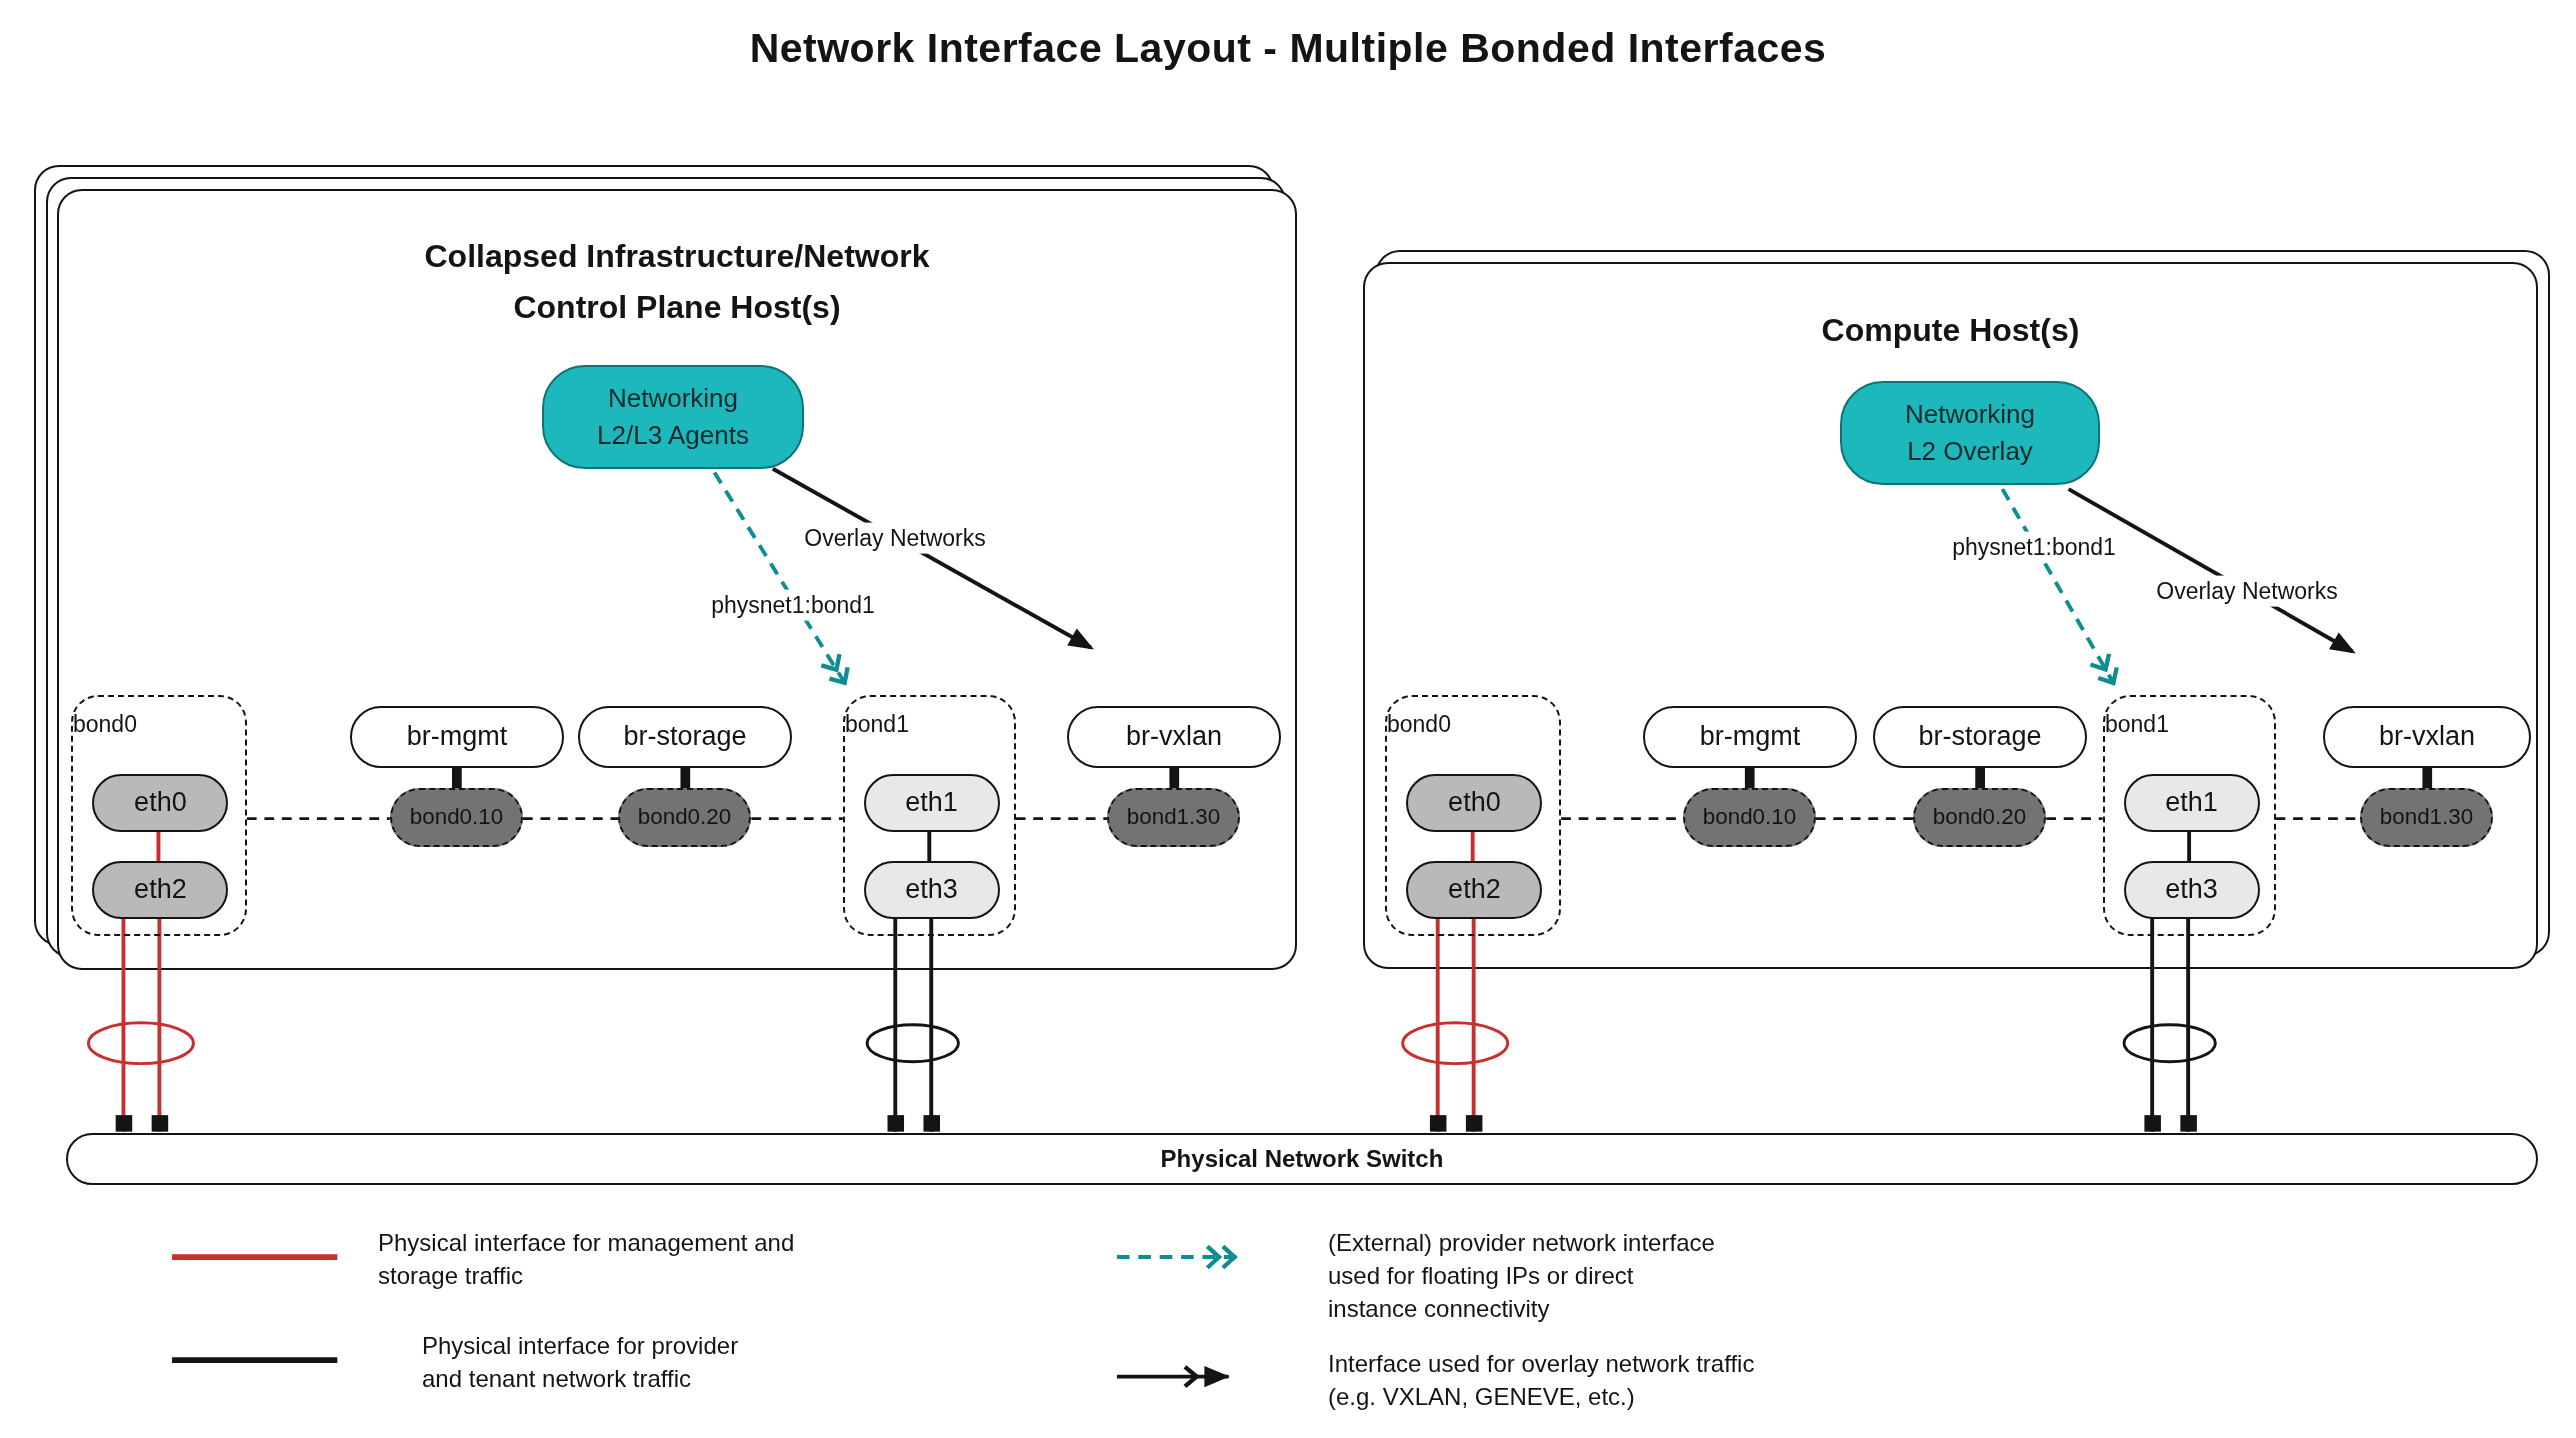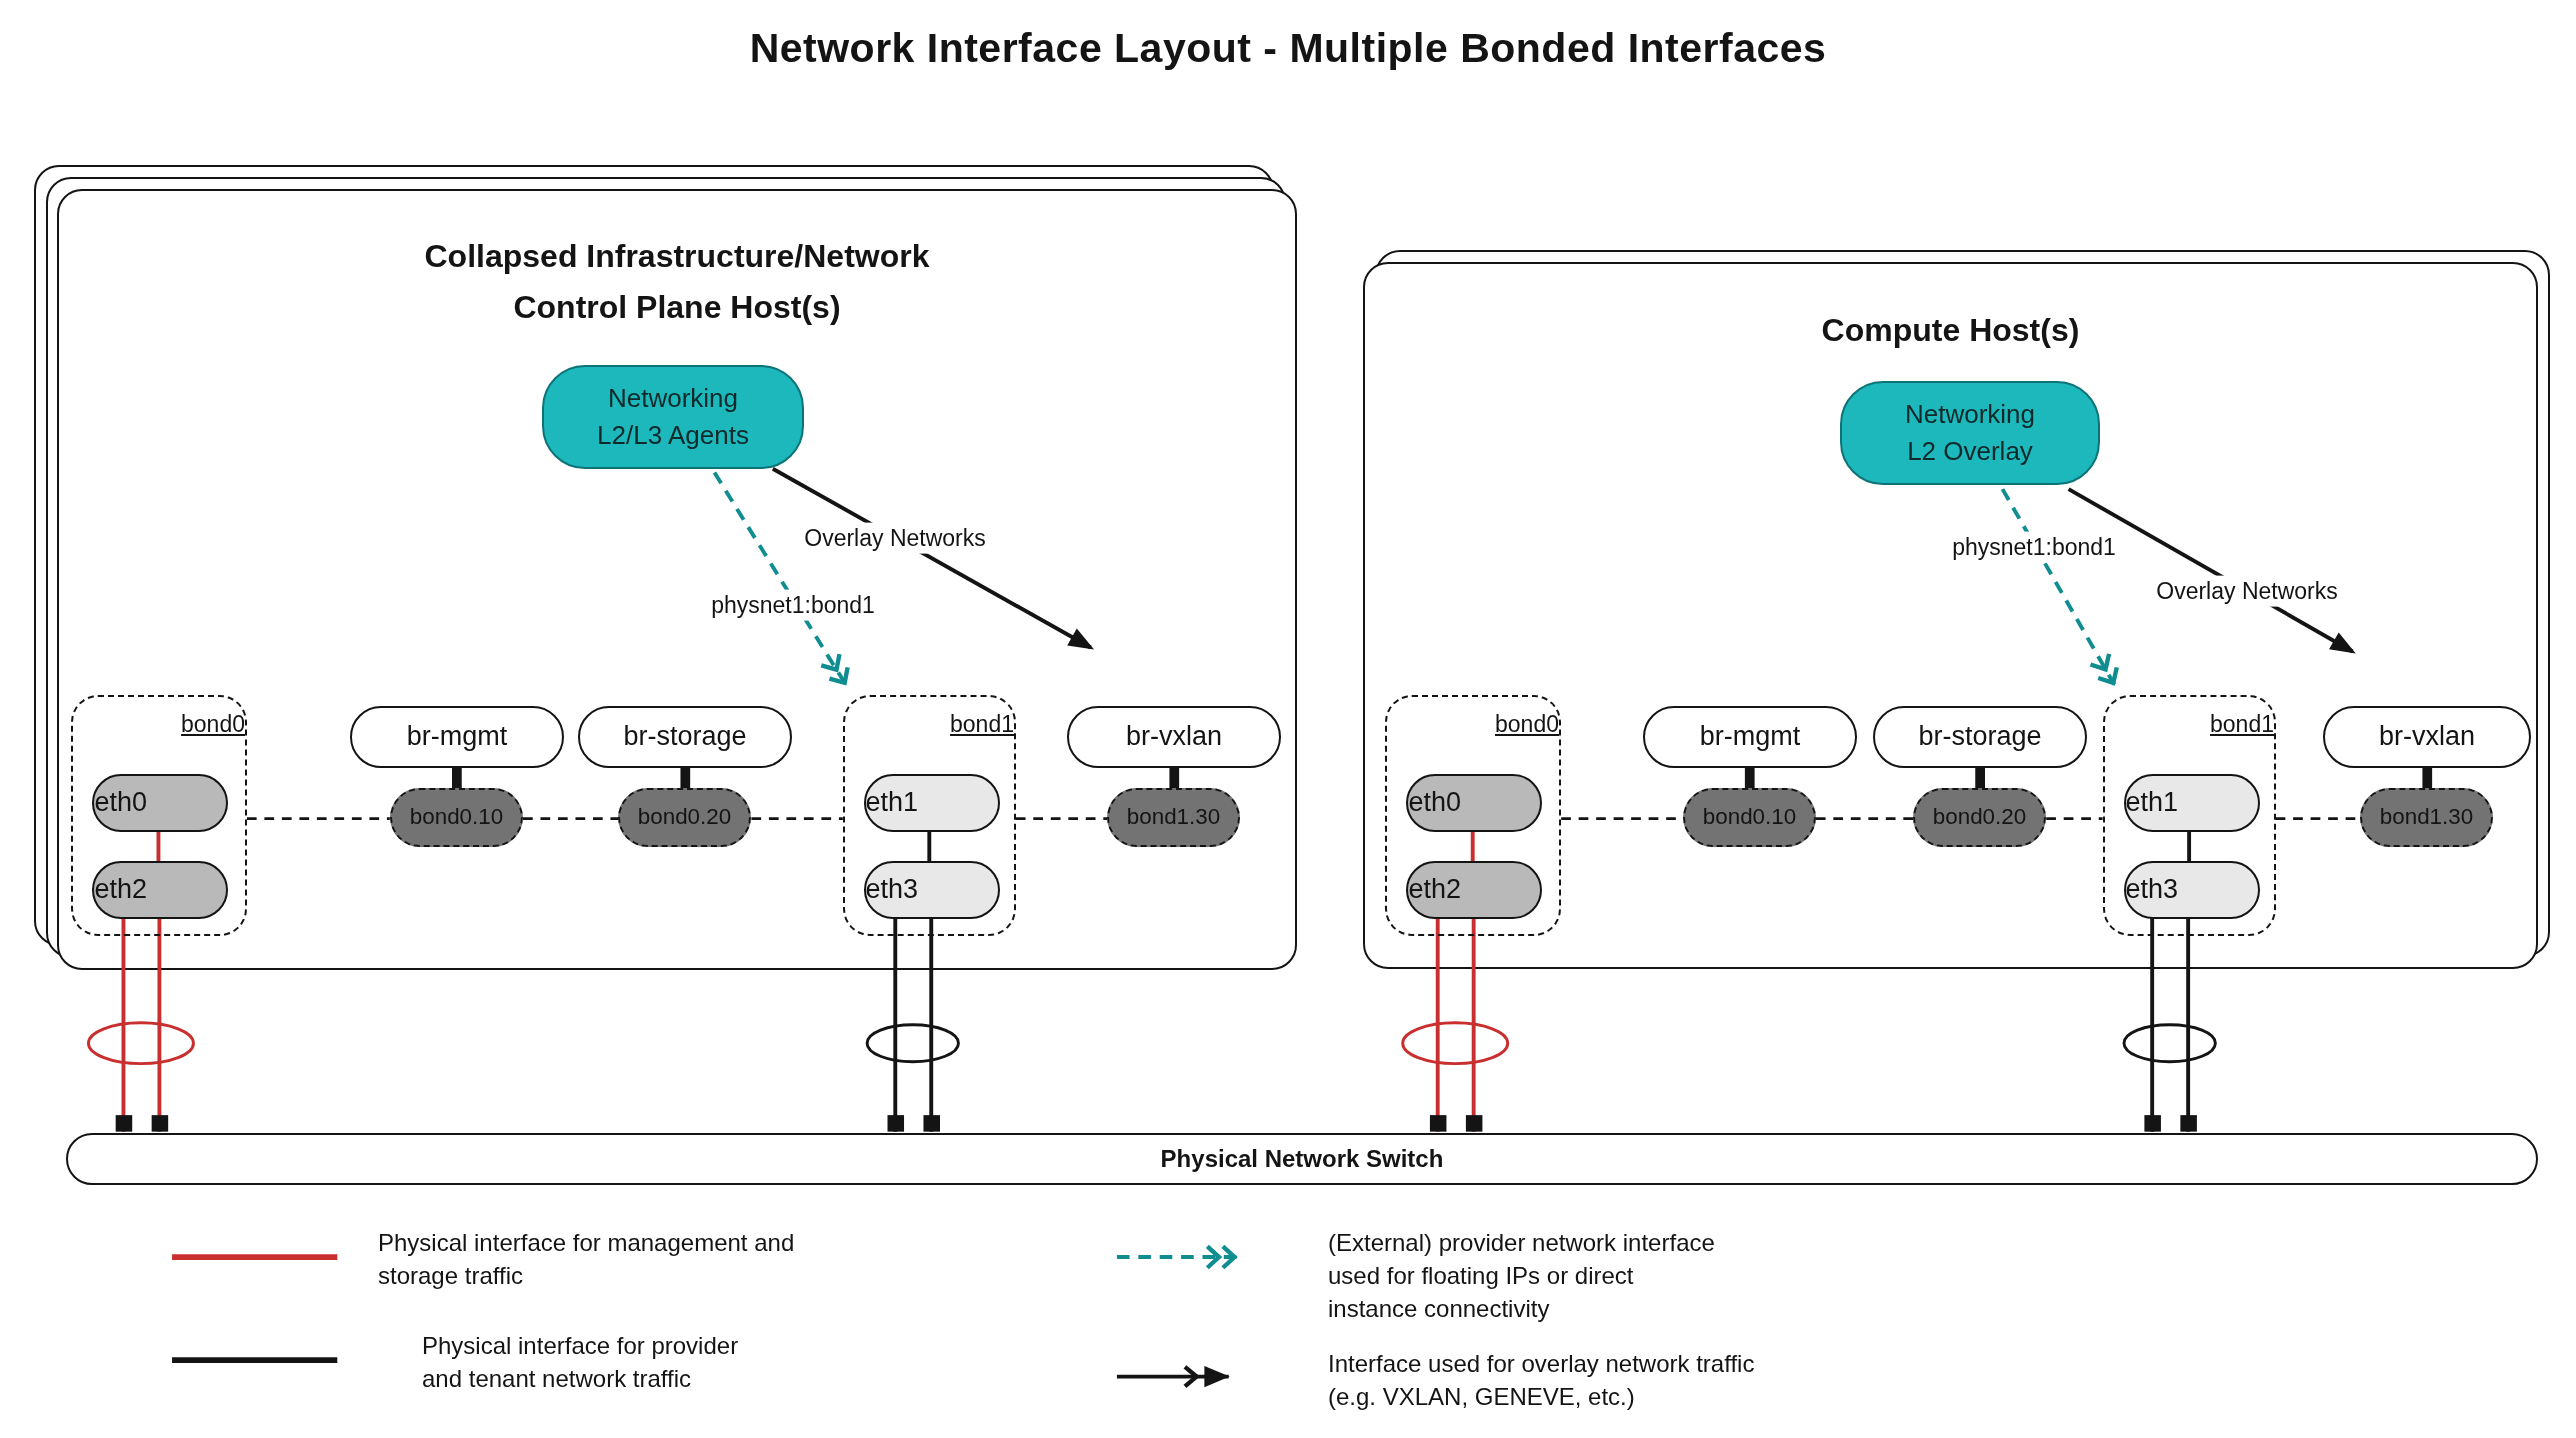--- a/index.html
+++ b/index.html
@@ -30,23 +30,23 @@
   .legend-blk { stroke: #141414; stroke-width: 6; }
 
   .agent { position: absolute; background: #1cb8bc; border: 2.9px solid #0c7377; border-radius: 43px;
     display: flex; flex-direction: column; justify-content: center; text-align: center;
     font-size: 26px; line-height: 37px; color: #10292a; }
 
   .bridge { position: absolute; width: 214px; height: 62px; background: #fff; border: 2.9px solid #141414;
     border-radius: 32px; text-align: center; line-height: 56px; font-size: 27px; margin-top: 40px; }
 
   .bond { position: absolute; border: 2.9px dashed #141414; border-radius: 27px; height: 241px; }
-  .bond-label { position: absolute; top: 13.6px; left: 0; width: 100%; text-align: right; font-size: 23px; text-decoration: underline; }
+  .bond-label { position: absolute; top: 13.6px; left: 0; width: 100%; text-align: left; font-size: 23px; }
   .eth { position: absolute; width: 136px; height: 58px; border: 2.9px solid #141414; border-radius: 29px;
-    line-height: 52px; font-size: 27px; }
+    text-align: center; line-height: 52px; font-size: 27px; }
   .eth-dark  { background: #b9b9b9; }
   .eth-light { background: #e8e8e8; }
 
   .vlan { position: absolute; width: 133px; height: 59px; background: #737373; border: 2.9px dashed #141414;
     border-radius: 31px; text-align: center; line-height: 53px; font-size: 22.4px; }
 
   .arrow-label { position: absolute; transform: translate(-50%, -50%); background: #fff;
     padding: 1.9px 7.8px; font-size: 23px; white-space: nowrap; }
 
   .switch { position: absolute; left: 66px; top: 1133px; width: 2472px; height: 52px; background: #fff;

